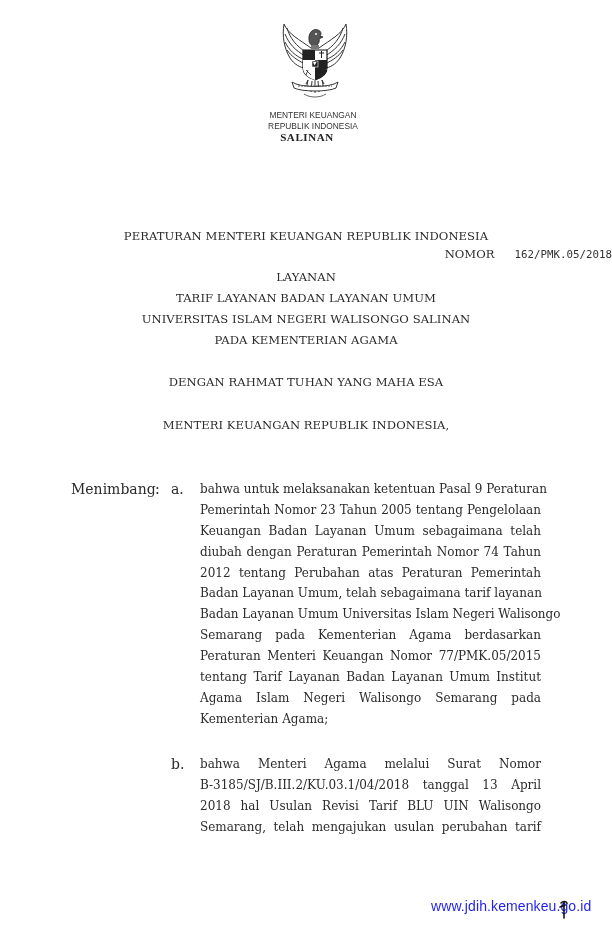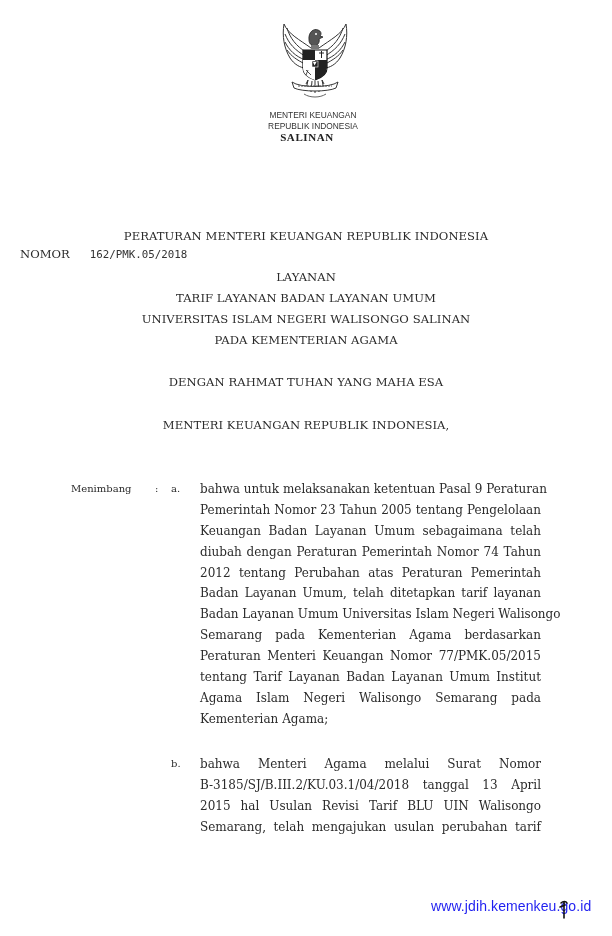--- a/index.html
+++ b/index.html
@@ -25,31 +25,31 @@
       position: absolute; top: 131px; left: 0; width: 612px; text-align: center;
       font-family: "Liberation Serif", "DejaVu Serif", serif;
       font-weight: bold; font-size: 11px; letter-spacing: 0.6px; color: #222;
       padding-left: 2px;
     }
     .title-line {
       position: absolute; left: 0; width: 612px; text-align: center;
       font-size: 11.6px; line-height: 14px; color: #2b2b2b; letter-spacing: 0.05px;
     }
     .nomor-row {
-      position: absolute; top: 247px; left: 0; width: 612px; text-align: left;
+      position: absolute; top: 247px; left: 0; width: 612px; text-align: right;
       font-size: 11.6px; line-height: 14px; color: #2b2b2b;
       padding-left: 20px;
     }
     .nomor-row .nomor-label { margin-right: 20px; }
     .nomor-row .nomor-value {
       font-family: "DejaVu Sans Mono", "Liberation Mono", monospace;
       font-size: 10.8px; color: #333;
     }
     .body-row {
-      position: absolute; font-size: 10px; line-height: 14px; color: #2b2b2b;
+      position: absolute; font-size: 14px; line-height: 14px; color: #2b2b2b;
     }
     .label-menimbang { left: 71px; top: 482px; }
     .colon { left: 155px; top: 482px; }
     .marker-a { left: 171px; top: 482px; }
     .marker-b { left: 171px; top: 757px; }
     .para {
       position: absolute; left: 200px; width: 341px;
       font-size: 12px; line-height: 20.9px; color: #2b2b2b;
       text-align: justify;
     }
@@ -132,34 +132,34 @@
 <div class="body-row label-menimbang">Menimbang</div>
 <div class="body-row colon">:</div>
 <div class="body-row marker-a">a.</div>
 
 <div class="para para-a">
   <span class="ln">bahwa untuk melaksanakan ketentuan Pasal 9 Peraturan</span>
   <span class="ln">Pemerintah Nomor 23 Tahun 2005 tentang Pengelolaan</span>
   <span class="ln">Keuangan Badan Layanan Umum sebagaimana telah</span>
   <span class="ln">diubah dengan Peraturan Pemerintah Nomor 74 Tahun</span>
   <span class="ln">2012 tentang Perubahan atas Peraturan Pemerintah</span>
-  <span class="ln">Badan Layanan Umum, telah ditetapkan tarif layanan</span>
+  <span class="ln">Badan Layanan Umum, telah sebagaimana tarif layanan</span>
   <span class="ln">Badan Layanan Umum Universitas Islam Negeri Walisongo</span>
   <span class="ln">Semarang pada Kementerian Agama berdasarkan</span>
   <span class="ln">Peraturan Menteri Keuangan Nomor 77/PMK.05/2015</span>
   <span class="ln">tentang Tarif Layanan Badan Layanan Umum Institut</span>
   <span class="ln">Agama Islam Negeri Walisongo Semarang pada</span>
   <span class="ln last">Kementerian Agama;</span>
 </div>
 
 <div class="body-row marker-b">b.</div>
 <div class="para para-b">
   <span class="ln">bahwa Menteri Agama melalui Surat Nomor</span>
   <span class="ln">B-3185/SJ/B.III.2/KU.03.1/04/2018 tanggal 13 April</span>
-  <span class="ln">2015 hal Usulan Revisi Tarif BLU UIN Walisongo</span>
+  <span class="ln">2018 hal Usulan Revisi Tarif BLU UIN Walisongo</span>
   <span class="ln">Semarang, telah mengajukan usulan perubahan tarif</span>
 </div>
 
 <a class="footer-link">www.jdih.kemenkeu.go.id</a>
 <div class="page-mark">
   <svg width="12" height="20" viewBox="0 0 12 20">
     <path d="M3 4 C5 2, 8 2, 9 4 M6 3 L6 19 M2 8 L7 6" stroke="#111" stroke-width="1.6" fill="none" stroke-linecap="round"></path>
   </svg>
 </div>
 

